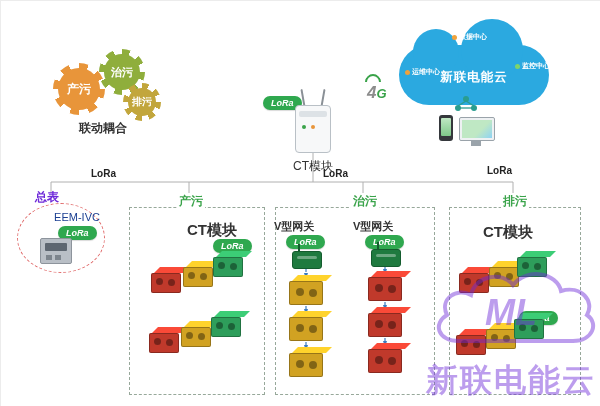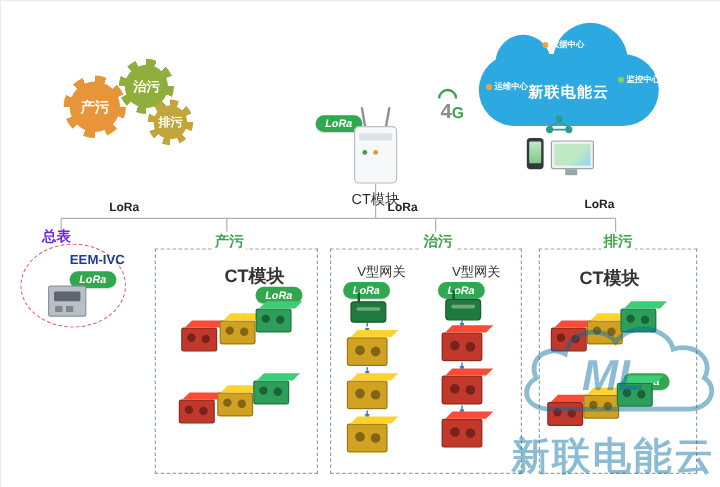--- a/index.html
+++ b/index.html
@@ -31,21 +31,21 @@
   .gw-device .ant{position:absolute;width:2px;height:18px;background:#8a9096;top:-16px;border-radius:1px;}
   .gw-device .ant.a1{left:7px;transform:rotate(-10deg);}
   .gw-device .ant.a2{right:7px;transform:rotate(10deg);}
   .gw-device .gw-face{position:absolute;inset:0;background:#f7f8f9;border:1px solid #b9c0c6;border-radius:4px;}
   .gw-device .gw-strip{position:absolute;left:4px;right:4px;top:6px;height:6px;background:#dde2e6;border-radius:2px;}
   .gw-device .led{position:absolute;width:4px;height:4px;border-radius:50%;background:#3aa34a;top:20px;}
   .gw-device .led.l1{left:7px;} .gw-device .led.l2{left:16px;background:#e8953a;}
   .gw-label{position:absolute;left:278px;top:157px;width:68px;text-align:center;font-size:12px;color:#333;}
 
   
-  .g4{position:absolute;left:366px;top:82px;width:30px;height:22px;}
+  .g4{position:absolute;left:366px;top:82px;width:30px;height:22px;font-style:italic;}
   .g4 .n4{font-size:17px;font-weight:bold;color:#8c8c8c;}
   .g4 .ng{font-size:13px;font-weight:bold;color:#3aa34a;}
   .g4::before{content:"";position:absolute;top:-9px;left:-2px;width:12px;height:12px;
     border:2px solid #3aa34a;border-radius:50%;border-bottom-color:transparent;border-right-color:transparent;transform:rotate(45deg);}
 
   
   .cloud{position:absolute;left:398px;top:44px;width:150px;height:60px;background:#2ba9e0;border-radius:30px;}
   .cloud::before{content:"";position:absolute;left:14px;top:-16px;width:46px;height:46px;border-radius:50%;background:inherit;}
   .cloud::after{content:"";position:absolute;right:26px;top:-26px;width:62px;height:62px;border-radius:50%;background:inherit;}
   .cloud-title{position:absolute;left:0;top:24px;width:100%;text-align:center;color:#fff;
@@ -63,52 +63,52 @@
   .monitor{position:absolute;left:458px;top:116px;width:34px;height:22px;background:#eef1f3;border:1px solid #9aa3aa;border-radius:2px;}
   .monitor::before{content:"";position:absolute;inset:2px;background:linear-gradient(135deg,#bfe8c4 60%,#8fd3f4);}
   .monitor::after{content:"";position:absolute;left:11px;bottom:-6px;width:10px;height:5px;background:#9aa3aa;}
 
   
   .bus-lora{position:absolute;font-size:10px;font-weight:bold;color:#222;}
 
   
   .meter-title{position:absolute;left:34px;top:188px;font-size:12px;font-weight:bold;color:#6d28d9;}
   .meter-ellipse{position:absolute;left:16px;top:202px;width:86px;height:68px;border:1.5px dashed #e06a6a;border-radius:50%;}
-  .meter-model{position:absolute;left:0;top:7px;width:100%;text-align:right;font-size:11px;font-weight:bold;color:#1b3f92;}
+  .meter-model{position:absolute;left:16px;top:7px;width:100%;text-align:center;font-size:11px;font-weight:normal;color:#1b3f92;}
   .meter-dev{position:absolute;left:22px;top:34px;width:30px;height:24px;background:#b9bfc6;border:1px solid #8d949c;border-radius:2px;}
   .meter-dev::before{content:"";position:absolute;left:4px;top:4px;right:4px;height:8px;background:#5d6670;border-radius:1px;}
   .meter-dev::after{content:"";position:absolute;left:5px;bottom:3px;width:6px;height:5px;background:#7d858d;box-shadow:9px 0 0 #7d858d;}
 
   
   .zone{position:absolute;border:1px dashed #97a89a;background:transparent;}
   .zone.z1{left:128px;top:206px;width:134px;height:186px;}
   .zone.z2{left:274px;top:206px;width:158px;height:186px;}
   .zone.z3{left:448px;top:206px;width:130px;height:186px;}
   .zone-title{position:absolute;font-size:12px;font-weight:bold;color:#3aa34a;background:#fff;padding:0 2px;z-index:2;}
   .ct-label{position:absolute;font-size:15px;font-weight:bold;color:#333;width:60px;text-align:left;}
-  .vgw-label{position:absolute;font-size:11px;font-weight:normal;color:#333;width:64px;text-align:right;}
+  .vgw-label{position:absolute;font-size:11px;font-weight:bold;color:#333;width:64px;text-align:left;}
 
   
   .cube{position:absolute;width:30px;height:20px;background:var(--c);border-radius:2px;
     box-shadow:inset 0 0 0 1px rgba(0,0,0,.28);}
   .cube::before{content:"";position:absolute;left:3px;top:-6px;width:100%;height:6px;background:inherit;
     filter:brightness(1.3);transform:skewX(-45deg);transform-origin:bottom left;}
   .cube::after{content:"";position:absolute;top:5px;left:5px;width:7px;height:7px;border-radius:50%;
     background:rgba(0,0,0,.38);box-shadow:12px 1px 0 rgba(0,0,0,.38);}
   .cube.big{width:34px;height:24px;}
   .cube.big::after{top:7px;left:7px;width:8px;height:8px;box-shadow:13px 1px 0 rgba(0,0,0,.38);}
   .c-red{--c:#c0392b;} .c-yellow{--c:#d1a222;} .c-green{--c:#2e9e5b;}
 
   
   .vdev{position:absolute;width:28px;height:16px;background:#1f7a3f;border:1px solid #145c2e;border-radius:3px;}
   .vdev::before{content:"";position:absolute;top:-8px;left:5px;width:2px;height:8px;background:#145c2e;}
   .vdev::after{content:"";position:absolute;top:4px;left:4px;right:4px;height:3px;background:rgba(255,255,255,.35);border-radius:2px;}
 
   
-  .watermark{position:absolute;left:424px;top:264px;width:172px;height:138px;color:#0369a1;opacity:.45;z-index:6;pointer-events:none;}
+  .watermark{position:absolute;left:424px;top:264px;width:172px;height:138px;color:#6d28d9;opacity:.45;z-index:6;pointer-events:none;}
   .wm-text{position:absolute;left:0;top:94px;width:100%;text-align:center;font-size:32px;font-weight:bold;letter-spacing:2px;}
 </style>
 </head>
 <body>
 
 <div id="canvas">
 
   <svg id="wires" width="600" height="406">
     <defs>
       <marker id="arr" markerWidth="7" markerHeight="7" refX="5" refY="3" orient="auto" markerUnits="userSpaceOnUse" viewBox="0 0 7 7">
@@ -138,20 +138,21 @@
     <div class="gbody">产污</div>
   </div>
   <div class="gear gear-green">
     <div class="teeth"></div>
     <div class="gbody">治污</div>
   </div>
   <div class="gear gear-yellow">
     <div class="teeth"></div>
     <div class="gbody">排污</div>
   </div>
+  <div class="gear-caption">联动耦合</div>
 
   <span class="lora-badge" style="left:262px;top:95px;">LoRa</span>
   <div class="gw-device">
     <div class="ant a1"></div>
     <div class="ant a2"></div>
     <div class="gw-face"></div>
     <div class="gw-strip"></div>
     <span class="led l1"></span>
     <span class="led l2"></span>
   </div>

